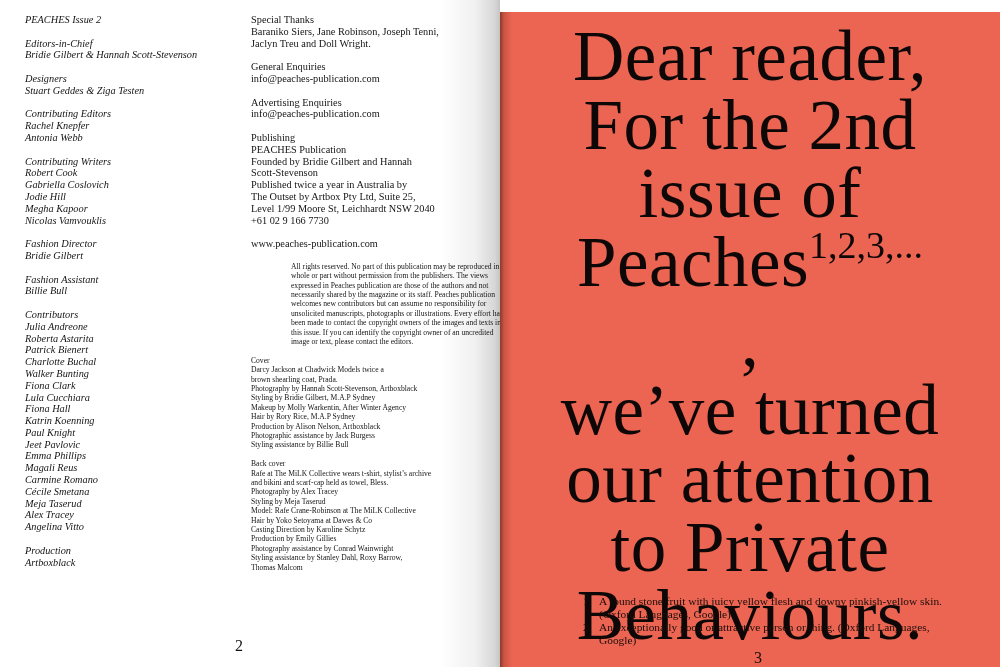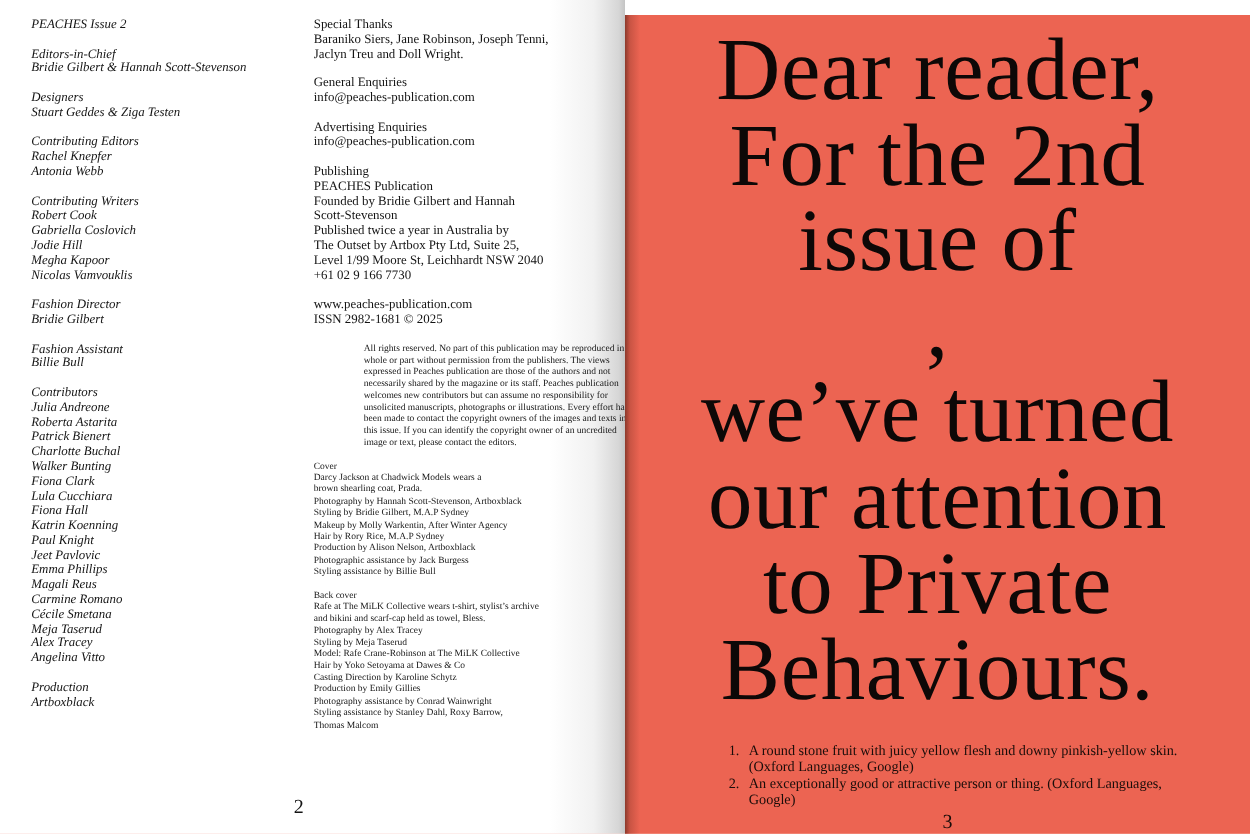--- a/index.html
+++ b/index.html
@@ -145,28 +145,27 @@
         <span class="line">PEACHES Publication</span>
         <span class="line">Founded by Bridie Gilbert and Hannah</span>
         <span class="line">Scott-Stevenson</span>
         <span class="line">Published twice a year in Australia by</span>
         <span class="line">The Outset by Artbox Pty Ltd, Suite 25,</span>
         <span class="line">Level 1/99 Moore St, Leichhardt NSW 2040</span>
         <span class="line">+61 02 9 166 7730</span>
       </div>
       <div class="block">
         <span class="line">www.peaches-publication.com</span>
-        <span class="line">ISSN 2982-1681 © 2025</span>
       </div>
 
       <div class="small small-block legal">All rights reserved. No part of this publication may be reproduced in whole or part without permission from the publishers. The views expressed in Peaches publication are those of the authors and not necessarily shared by the magazine or its staff. Peaches publication welcomes new contributors but can assume no responsibility for unsolicited manuscripts, photographs or illustrations. Every effort has been made to contact the copyright owners of the images and texts in this issue. If you can identify the copyright owner of an uncredited image or text, please contact the editors.</div>
 
       <div class="small small-block">
         <span class="line">Cover</span>
-        <span class="line">Darcy Jackson at Chadwick Models wears a</span>
+        <span class="line">Darcy Jackson at Chadwick Models twice a</span>
         <span class="line">brown shearling coat, Prada.</span>
         <span class="line">Photography by Hannah Scott-Stevenson, Artboxblack</span>
         <span class="line">Styling by Bridie Gilbert, M.A.P Sydney</span>
         <span class="line">Makeup by Molly Warkentin, After Winter Agency</span>
         <span class="line">Hair by Rory Rice, M.A.P Sydney</span>
         <span class="line">Production by Alison Nelson, Artboxblack</span>
         <span class="line">Photographic assistance by Jack Burgess</span>
         <span class="line">Styling assistance by Billie Bull</span>
       </div>
 
@@ -187,20 +186,21 @@
     </div>
 
     <div class="page-num pn-left">2</div>
   </div>
 
   <div class="right-page">
     <div class="headline">
       <span class="hl">Dear reader,</span>
       <span class="hl">For the 2nd</span>
       <span class="hl">issue of</span>
+      <span class="hl"><span>Peaches</span><sup>1,2,3,...</sup></span>
       <span class="hl">,</span>
       <span class="hl">we’ve turned</span>
       <span class="hl">our attention</span>
       <span class="hl">to Private</span>
       <span class="hl">Behaviours.</span>
     </div>
     <div class="page-num pn-right" style="left:254px;">3</div>
   </div>
 
   <div class="footnotes">

